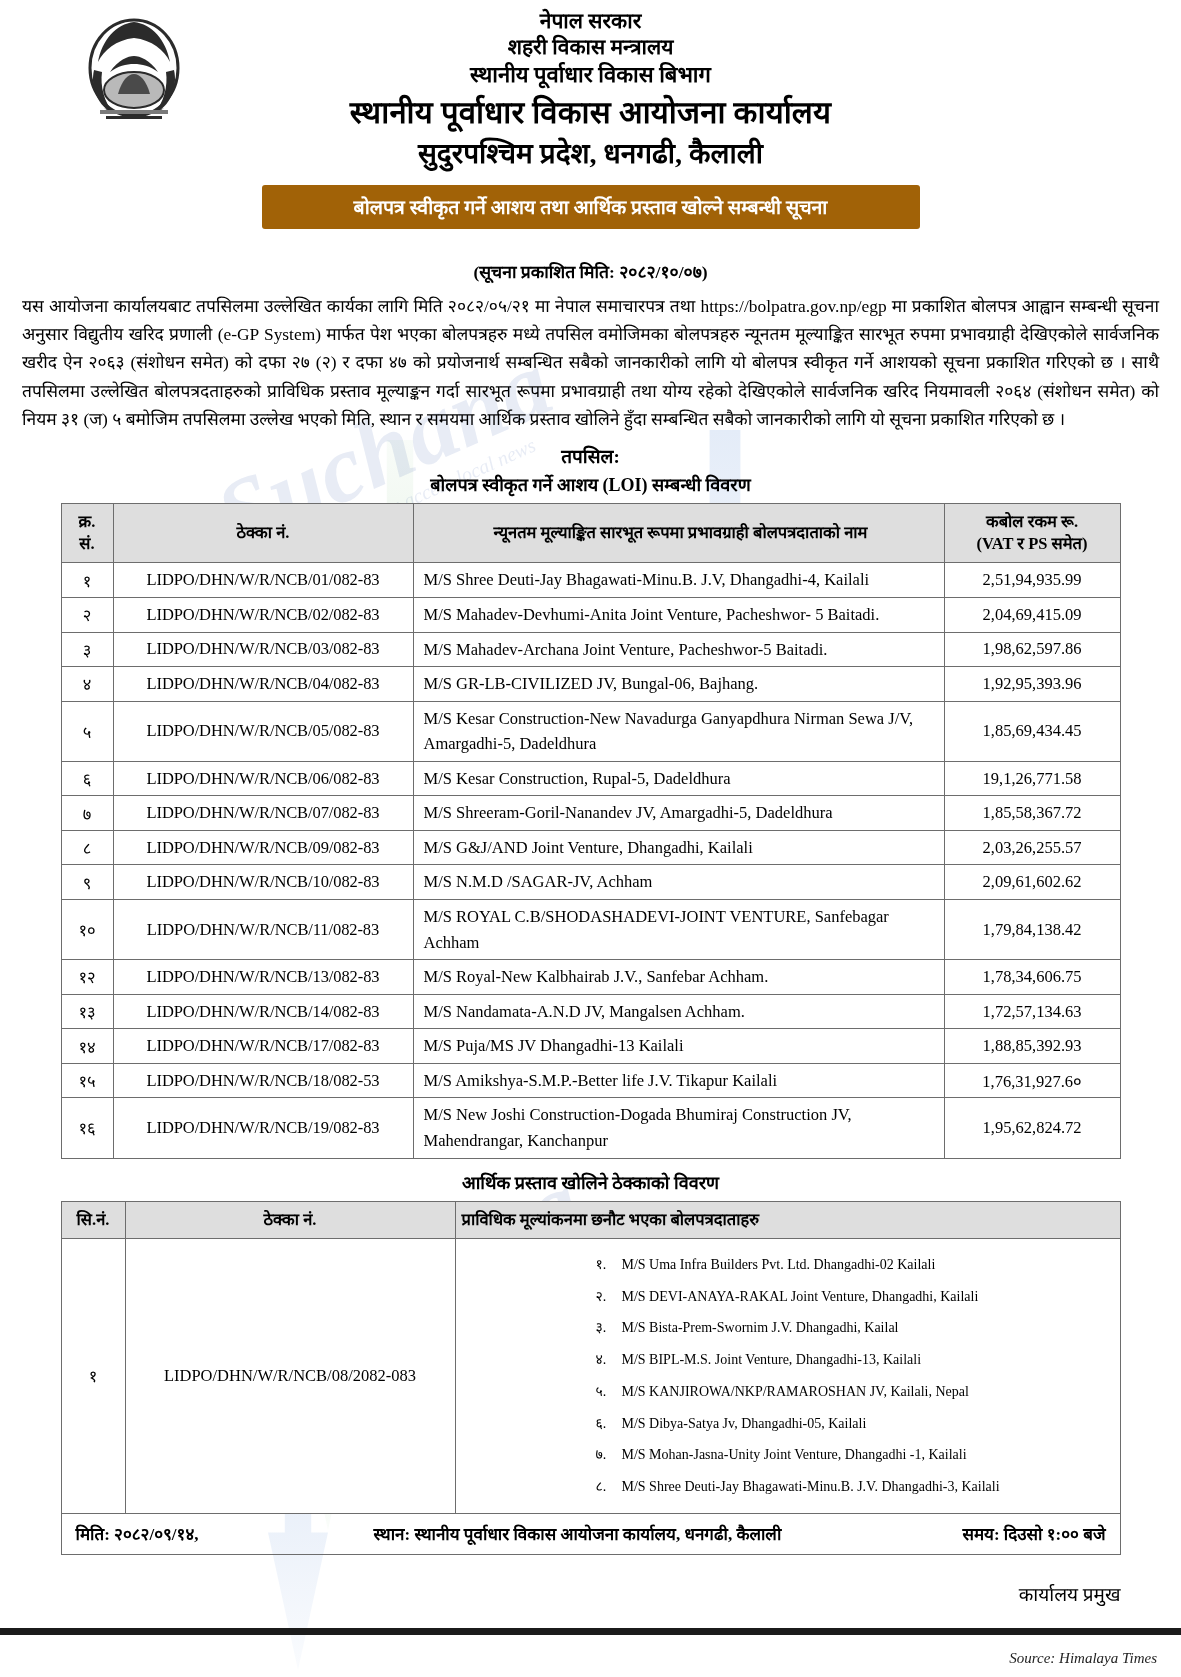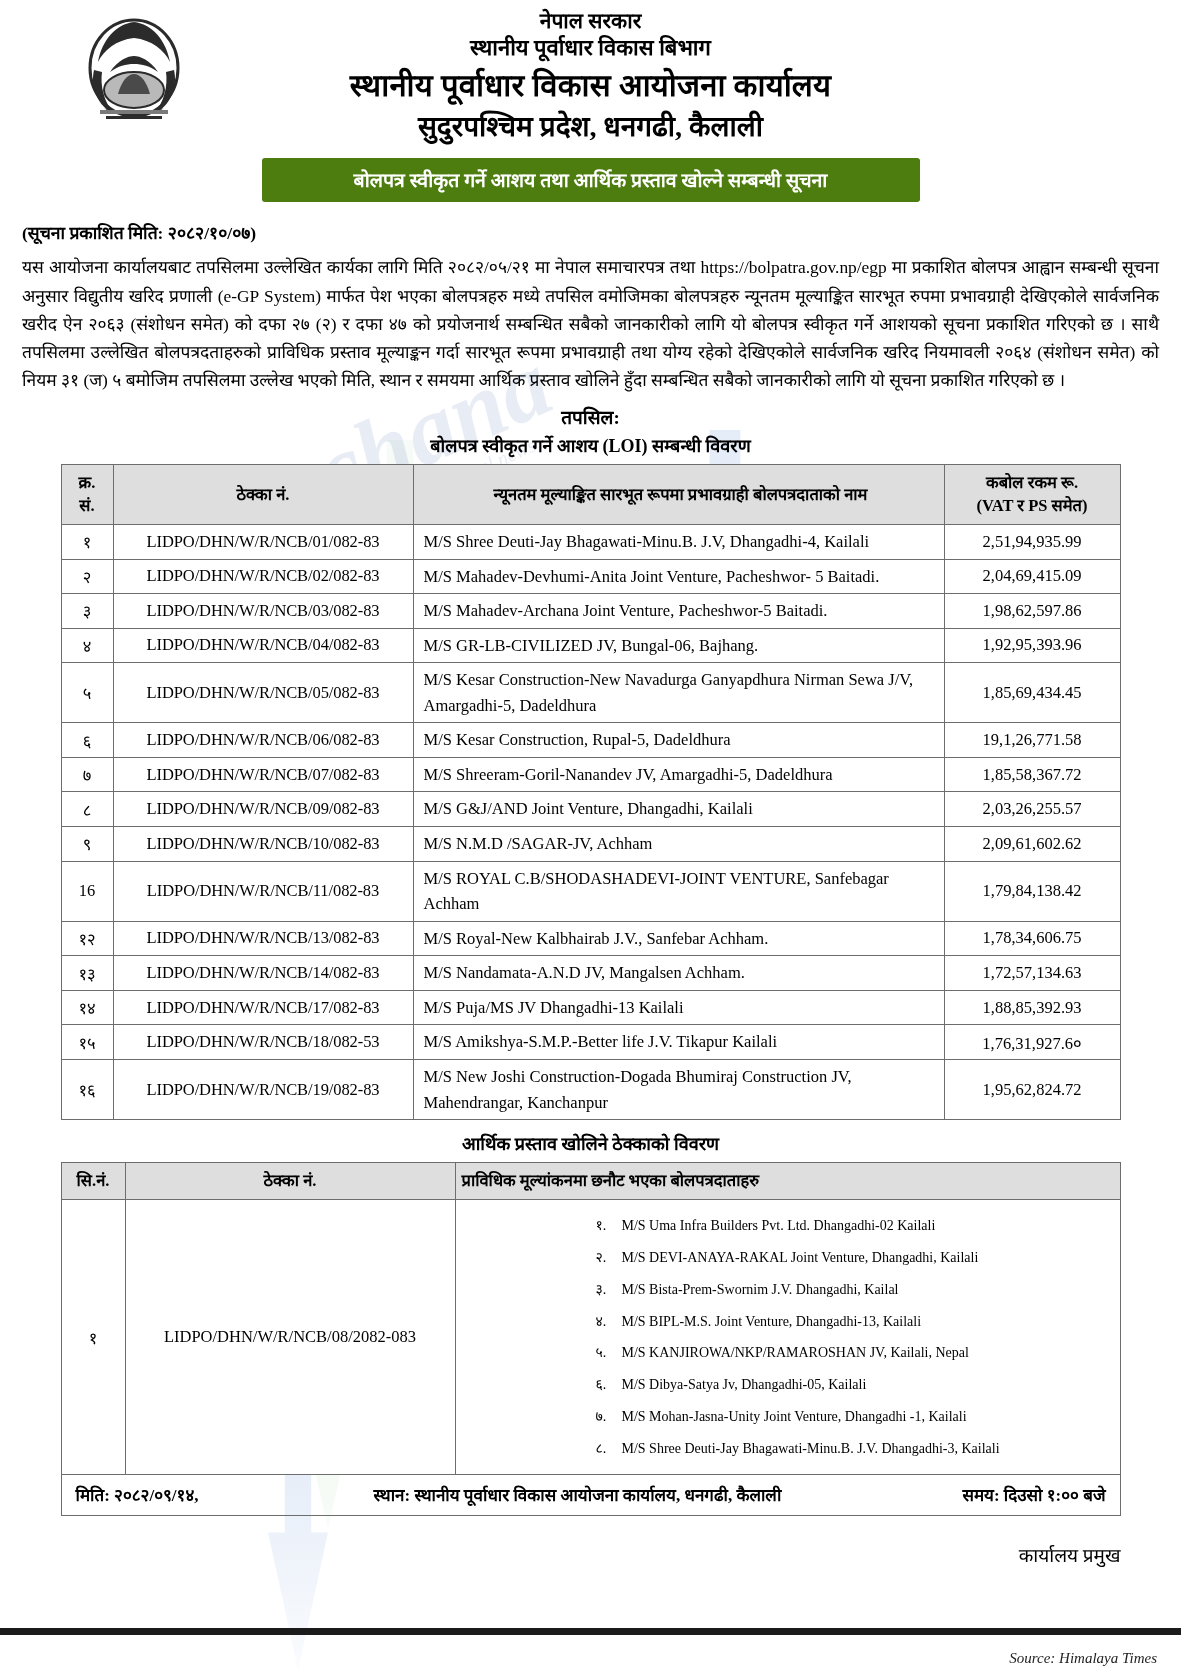--- a/index.html
+++ b/index.html
@@ -87,32 +87,33 @@
   }
   .hl1 { font-size: 21px; font-weight: bold; }
   .hl2 { font-size: 21px; font-weight: bold; }
   .hl3 { font-size: 22px; font-weight: bold; }
   .hl4 { font-size: 31px; font-weight: bold; letter-spacing: 0.2px; margin-top: 4px;}
   .hl5 { font-size: 28px; font-weight: bold; margin-top: 4px;}
 
   .banner {
     margin: 14px auto 0 auto;
     width: 658px;
-    background: #4d7c0f;
+    background: #a16207;
     color: #fff;
     font-size: 19.5px;
     font-weight: bold;
     text-align: center;
     padding: 8px 10px 9px 10px;
     border-radius: 3px;
   }
   .pubdate {
+    text-align: center;
     font-size: 17.5px;
     font-weight: bold;
-    margin-top: 18px;
+    margin-top: 30px;
   }
   .para {
     margin-top: 9px;
     font-size: 17.4px;
     line-height: 1.62;
     text-align: justify;
     text-justify: inter-word;
   }
   .center-title {
     text-align: center;
@@ -246,20 +247,21 @@
           <path d="M90 60 C94 78 86 96 70 104 C80 92 84 76 82 62 Z"></path>
           <path d="M26 62 C34 50 44 46 50 46 C56 46 66 50 74 62 C66 56 58 54 50 54 C42 54 34 56 26 62 Z"></path>
           <ellipse cx="50" cy="80" rx="30" ry="18" fill="#b9b9b9" stroke="#2b2b2b" stroke-width="2"></ellipse>
           <path d="M34 84 C38 70 44 64 50 64 C56 64 62 70 66 84 Z" fill="#4a4a4a"></path>
           <path d="M20 98 C32 108 68 108 80 98 C70 104 30 104 20 98 Z"></path>
           <path d="M16 100 h68 v4 h-68 z" fill="#7a7a7a"></path>
           <path d="M22 106 h56 v3 h-56 z" fill="#2b2b2b"></path>
         </g>
       </svg>
       <div class="hdr-line hl1">नेपाल सरकार</div>
+      <div class="hdr-line hl2">शहरी विकास मन्त्रालय</div>
       <div class="hdr-line hl3">स्थानीय पूर्वाधार विकास बिभाग</div>
       <div class="hdr-line hl4">स्थानीय पूर्वाधार विकास आयोजना कार्यालय</div>
       <div class="hdr-line hl5">सुदुरपश्चिम प्रदेश, धनगढी, कैलाली</div>
     </div>
 
     <div class="banner">बोलपत्र स्वीकृत गर्ने आशय तथा आर्थिक प्रस्ताव खोल्ने सम्बन्धी सूचना</div>
 
     <div class="pubdate">(सूचना प्रकाशित मिति: २०८२/१०/०७)</div>
 
     <div class="para">यस आयोजना कार्यालयबाट तपसिलमा उल्लेखित कार्यका लागि मिति २०८२/०५/२१ मा नेपाल समाचारपत्र तथा https://bolpatra.gov.np/egp मा प्रकाशित बोलपत्र आह्वान सम्बन्धी सूचना अनुसार विद्युतीय खरिद प्रणाली (e-GP System) मार्फत पेश भएका बोलपत्रहरु मध्ये तपसिल वमोजिमका बोलपत्रहरु न्यूनतम मूल्याङ्कित सारभूत रुपमा प्रभावग्राही देखिएकोले सार्वजनिक खरीद ऐन २०६३ (संशोधन समेत) को दफा २७ (२) र दफा ४७ को प्रयोजनार्थ सम्बन्धित सबैको जानकारीको लागि यो बोलपत्र स्वीकृत गर्ने आशयको सूचना प्रकाशित गरिएको छ । साथै तपसिलमा उल्लेखित बोलपत्रदताहरुको प्राविधिक प्रस्ताव मूल्याङ्कन गर्दा सारभूत रूपमा प्रभावग्राही तथा योग्य रहेको देखिएकोले सार्वजनिक खरिद नियमावली २०६४ (संशोधन समेत) को नियम ३१ (ज) ५ बमोजिम तपसिलमा उल्लेख भएको मिति, स्थान र समयमा आर्थिक प्रस्ताव खोलिने हुँदा सम्बन्धित सबैको जानकारीको लागि यो सूचना प्रकाशित गरिएको छ ।</div>
@@ -331,21 +333,21 @@
             <td class="c-name">M/S G&amp;J/AND Joint Venture, Dhangadhi, Kailali</td>
             <td class="c-amt">2,03,26,255.57</td>
           </tr>
         <tr>
             <td class="c-sn">९</td>
             <td class="c-ctr">LIDPO/DHN/W/R/NCB/10/082-83</td>
             <td class="c-name">M/S N.M.D /SAGAR-JV, Achham</td>
             <td class="c-amt">2,09,61,602.62</td>
           </tr>
         <tr>
-            <td class="c-sn">16</td>
+            <td class="c-sn">१०</td>
             <td class="c-ctr">LIDPO/DHN/W/R/NCB/11/082-83</td>
             <td class="c-name">M/S ROYAL C.B/SHODASHADEVI-JOINT VENTURE, Sanfebagar Achham</td>
             <td class="c-amt">1,79,84,138.42</td>
           </tr>
         <tr>
             <td class="c-sn">१२</td>
             <td class="c-ctr">LIDPO/DHN/W/R/NCB/13/082-83</td>
             <td class="c-name">M/S Royal-New Kalbhairab J.V., Sanfebar Achham.</td>
             <td class="c-amt">1,78,34,606.75</td>
           </tr>

